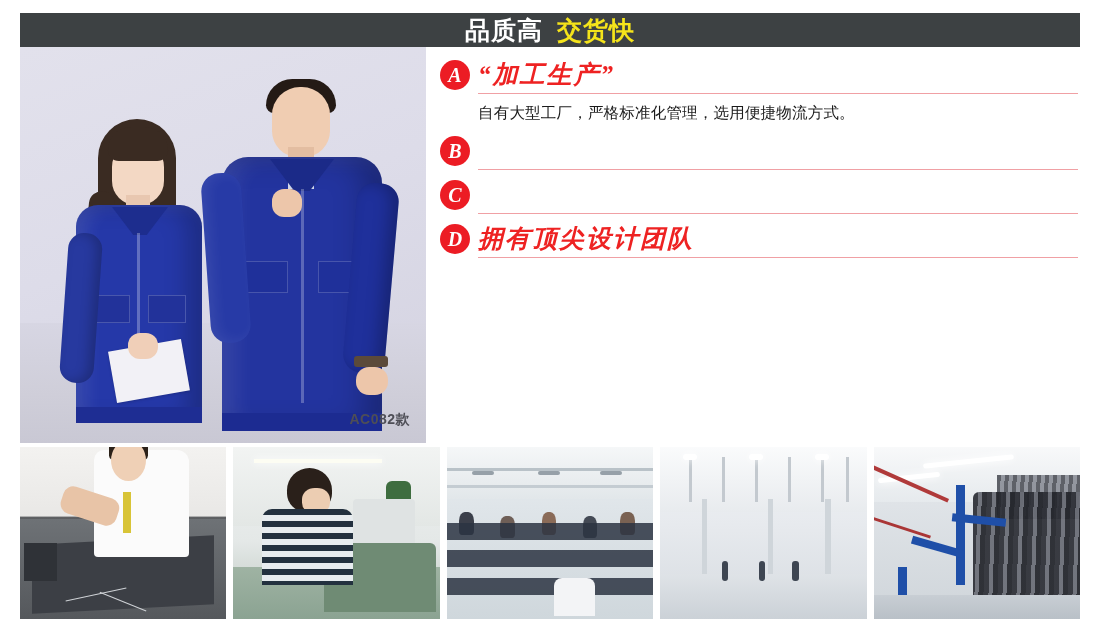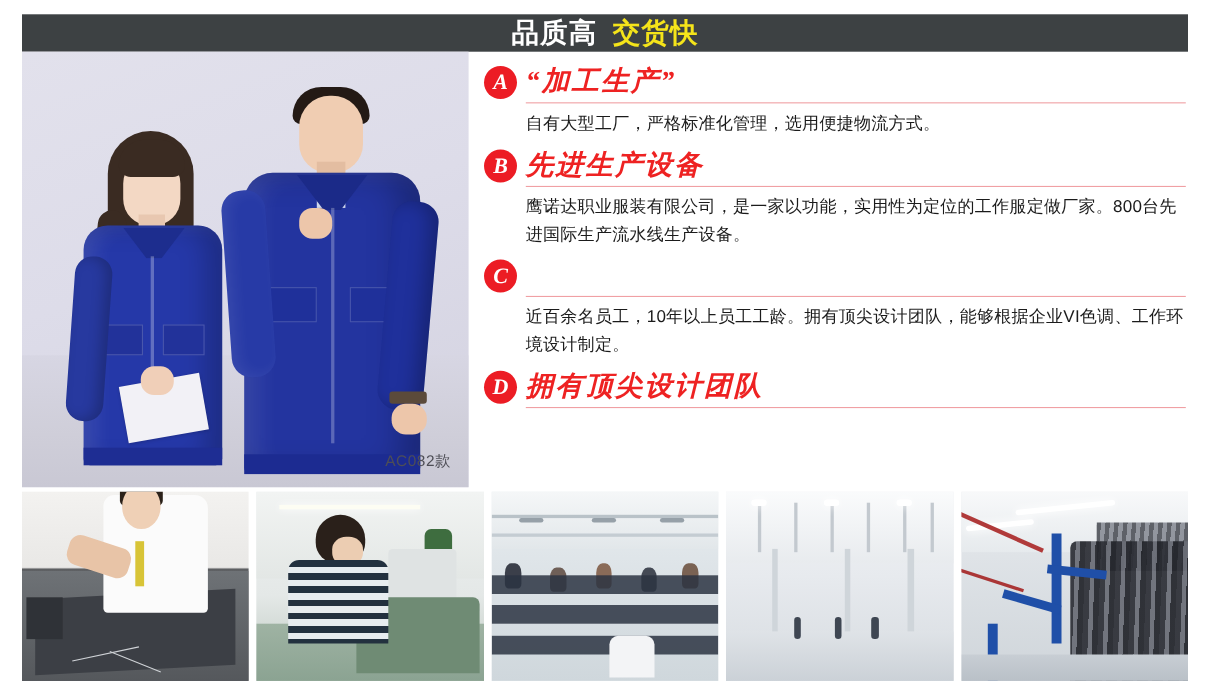--- a/index.html
+++ b/index.html
@@ -66,21 +66,21 @@
   .m-armL{position:absolute;left:186px;bottom:100px;width:40px;height:170px;background:#273aa6;border-radius:18px;transform:rotate(-4deg);
           box-shadow:inset 6px 0 14px rgba(255,255,255,.08);}
   .m-armR{position:absolute;left:330px;bottom:70px;width:42px;height:190px;background:#1f309b;border-radius:18px;transform:rotate(5deg);
           box-shadow:inset -8px 0 16px rgba(0,0,0,.25);}
   .m-handL{position:absolute;left:252px;bottom:226px;width:30px;height:28px;background:#edc6aa;border-radius:12px;}
   .m-handR{position:absolute;left:336px;bottom:48px;width:32px;height:28px;background:#edc6aa;border-radius:13px;}
   .m-watch{position:absolute;left:334px;bottom:76px;width:34px;height:11px;background:#5b4a3a;border-radius:3px;}
 
   .hero-code{
     position:absolute;right:16px;bottom:14px;
-    font-size:14px;color:#4e4e56;letter-spacing:.5px;font-weight:400;
+    font-size:14px;color:#4e4e56;letter-spacing:.5px;font-weight:700;
   }
 
   
   .features{
     position:absolute;left:440px;top:60px;width:640px;height:383px;
     background:#ffffff;
   }
   .feature{position:relative;margin-bottom:10px;}
   .feat-head{position:relative;display:flex;align-items:center;gap:8px;padding-left:0;}
   .badge{
@@ -240,32 +240,29 @@
         <span class="badge">A</span>
         <span class="feat-title">“加工生产”</span>
       </div>
       <div class="feat-rule"></div>
       <div class="feat-body">自有大型工厂，严格标准化管理，选用便捷物流方式。</div>
     </div>
 
     <div class="feature">
       <div class="feat-head">
         <span class="badge">B</span>
-        <span class="feat-title">先进生产设备</span>
       </div>
       <div class="feat-rule"></div>
-      <div class="feat-body">鹰诺达职业服装有限公司，是一家以功能，实用性为定位的工作服定做厂家。800台先进国际生产流水线生产设备。</div>
     </div>
 
     <div class="feature">
       <div class="feat-head">
         <span class="badge">C</span>
       </div>
       <div class="feat-rule"></div>
-      <div class="feat-body">近百余名员工，10年以上员工工龄。拥有顶尖设计团队，能够根据企业VI色调、工作环境设计制定。</div>
     </div>
 
     <div class="feature">
       <div class="feat-head">
         <span class="badge">D</span>
         <span class="feat-title">拥有顶尖设计团队</span>
       </div>
       <div class="feat-rule"></div>
     </div>
 

